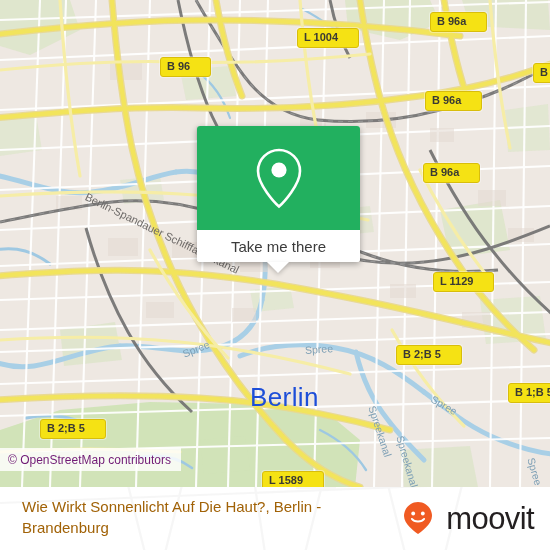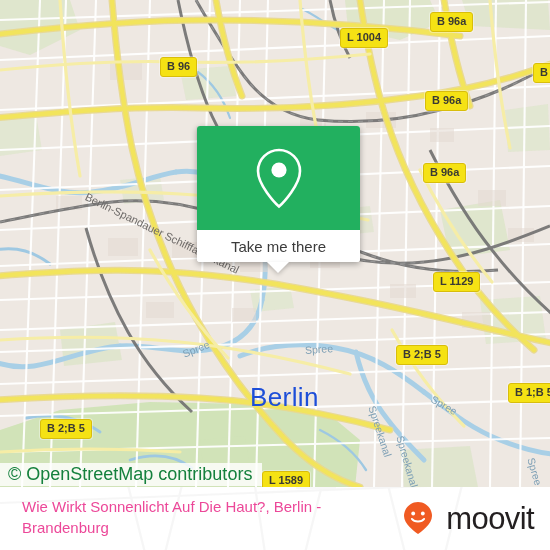--- a/index.html
+++ b/index.html
@@ -53,37 +53,37 @@
   
   .shield {
     position: absolute;
     background: #f5e214;
     border: 1px solid #d8bd0c;
     border-radius: 3px;
     color: #3a3a34;
     font-size: 11px;
     font-weight: bold;
     line-height: 1;
-    padding: 3px 6px 4px 6px;
+    padding: 3px 20px 4px 6px;
     white-space: nowrap;
     box-shadow: 0 0 0 1px rgba(255,255,255,.35);
   }
 
   
   #attribution {
     position: absolute;
     left: 0;
-    bottom: 1px;
+    bottom: 16px;
     height: 23px;
     padding: 0 10px 0 8px;
     display: flex;
     align-items: center;
     background: rgba(255,255,255,.82);
-    font-size: 18px;
-    color: #15803d;
+    font-size: 12px;
+    color: #701a75;
     white-space: nowrap;
   }
 
   
   #popup {
     position: absolute;
     left: 197px;
     top: 126px;
     width: 163px;
     border-radius: 3px;
@@ -136,21 +136,21 @@
     left: 0; top: -24px;
     opacity: .12;
   }
   #footer-title {
     position: absolute;
     left: 22px;
     top: 9px;
     width: 370px;
     font-size: 15px;
     line-height: 21px;
-    color: #ec4899;
+    color: #a16207;
   }
   #brand {
     position: absolute;
     right: 16px;
     top: 14px;
     display: flex;
     align-items: center;
     gap: 13px;
   }
   #brand-word {
@@ -314,21 +314,21 @@
           <path d="M490,0 C494,50 500,100 510,148"></path>
           <path d="M420,170 C440,210 464,248 492,282"></path>
           <path d="M150,250 C172,290 198,326 228,358"></path>
           <path d="M0,452 C60,448 120,448 180,452"></path>
           <path d="M392,330 C412,366 436,398 464,426"></path>
         </g>
       </g>
     </svg>
 
     <div id="shield-layer">
-        <div class="shield" style="left: 297px; top: 28px; margin-left: 43px;">L 1004</div>
+        <div class="shield" style="left: 297px; top: 28px;">L 1004</div>
         <div class="shield" style="left: 430px; top: 12px;">B 96a</div>
         <div class="shield" style="left: 160px; top: 57px;">B 96</div>
         <div class="shield" style="left: 425px; top: 91px;">B 96a</div>
         <div class="shield" style="left: 533px; top: 63px;">B 1</div>
         <div class="shield" style="left: 423px; top: 163px;">B 96a</div>
         <div class="shield" style="left: 433px; top: 272px;">L 1129</div>
         <div class="shield" style="left: 396px; top: 345px;">B 2;B 5</div>
         <div class="shield" style="left: 508px; top: 383px;">B 1;B 5</div>
         <div class="shield" style="left: 40px; top: 419px;">B 2;B 5</div>
         <div class="shield" style="left: 262px; top: 471px;">L 1589</div>

